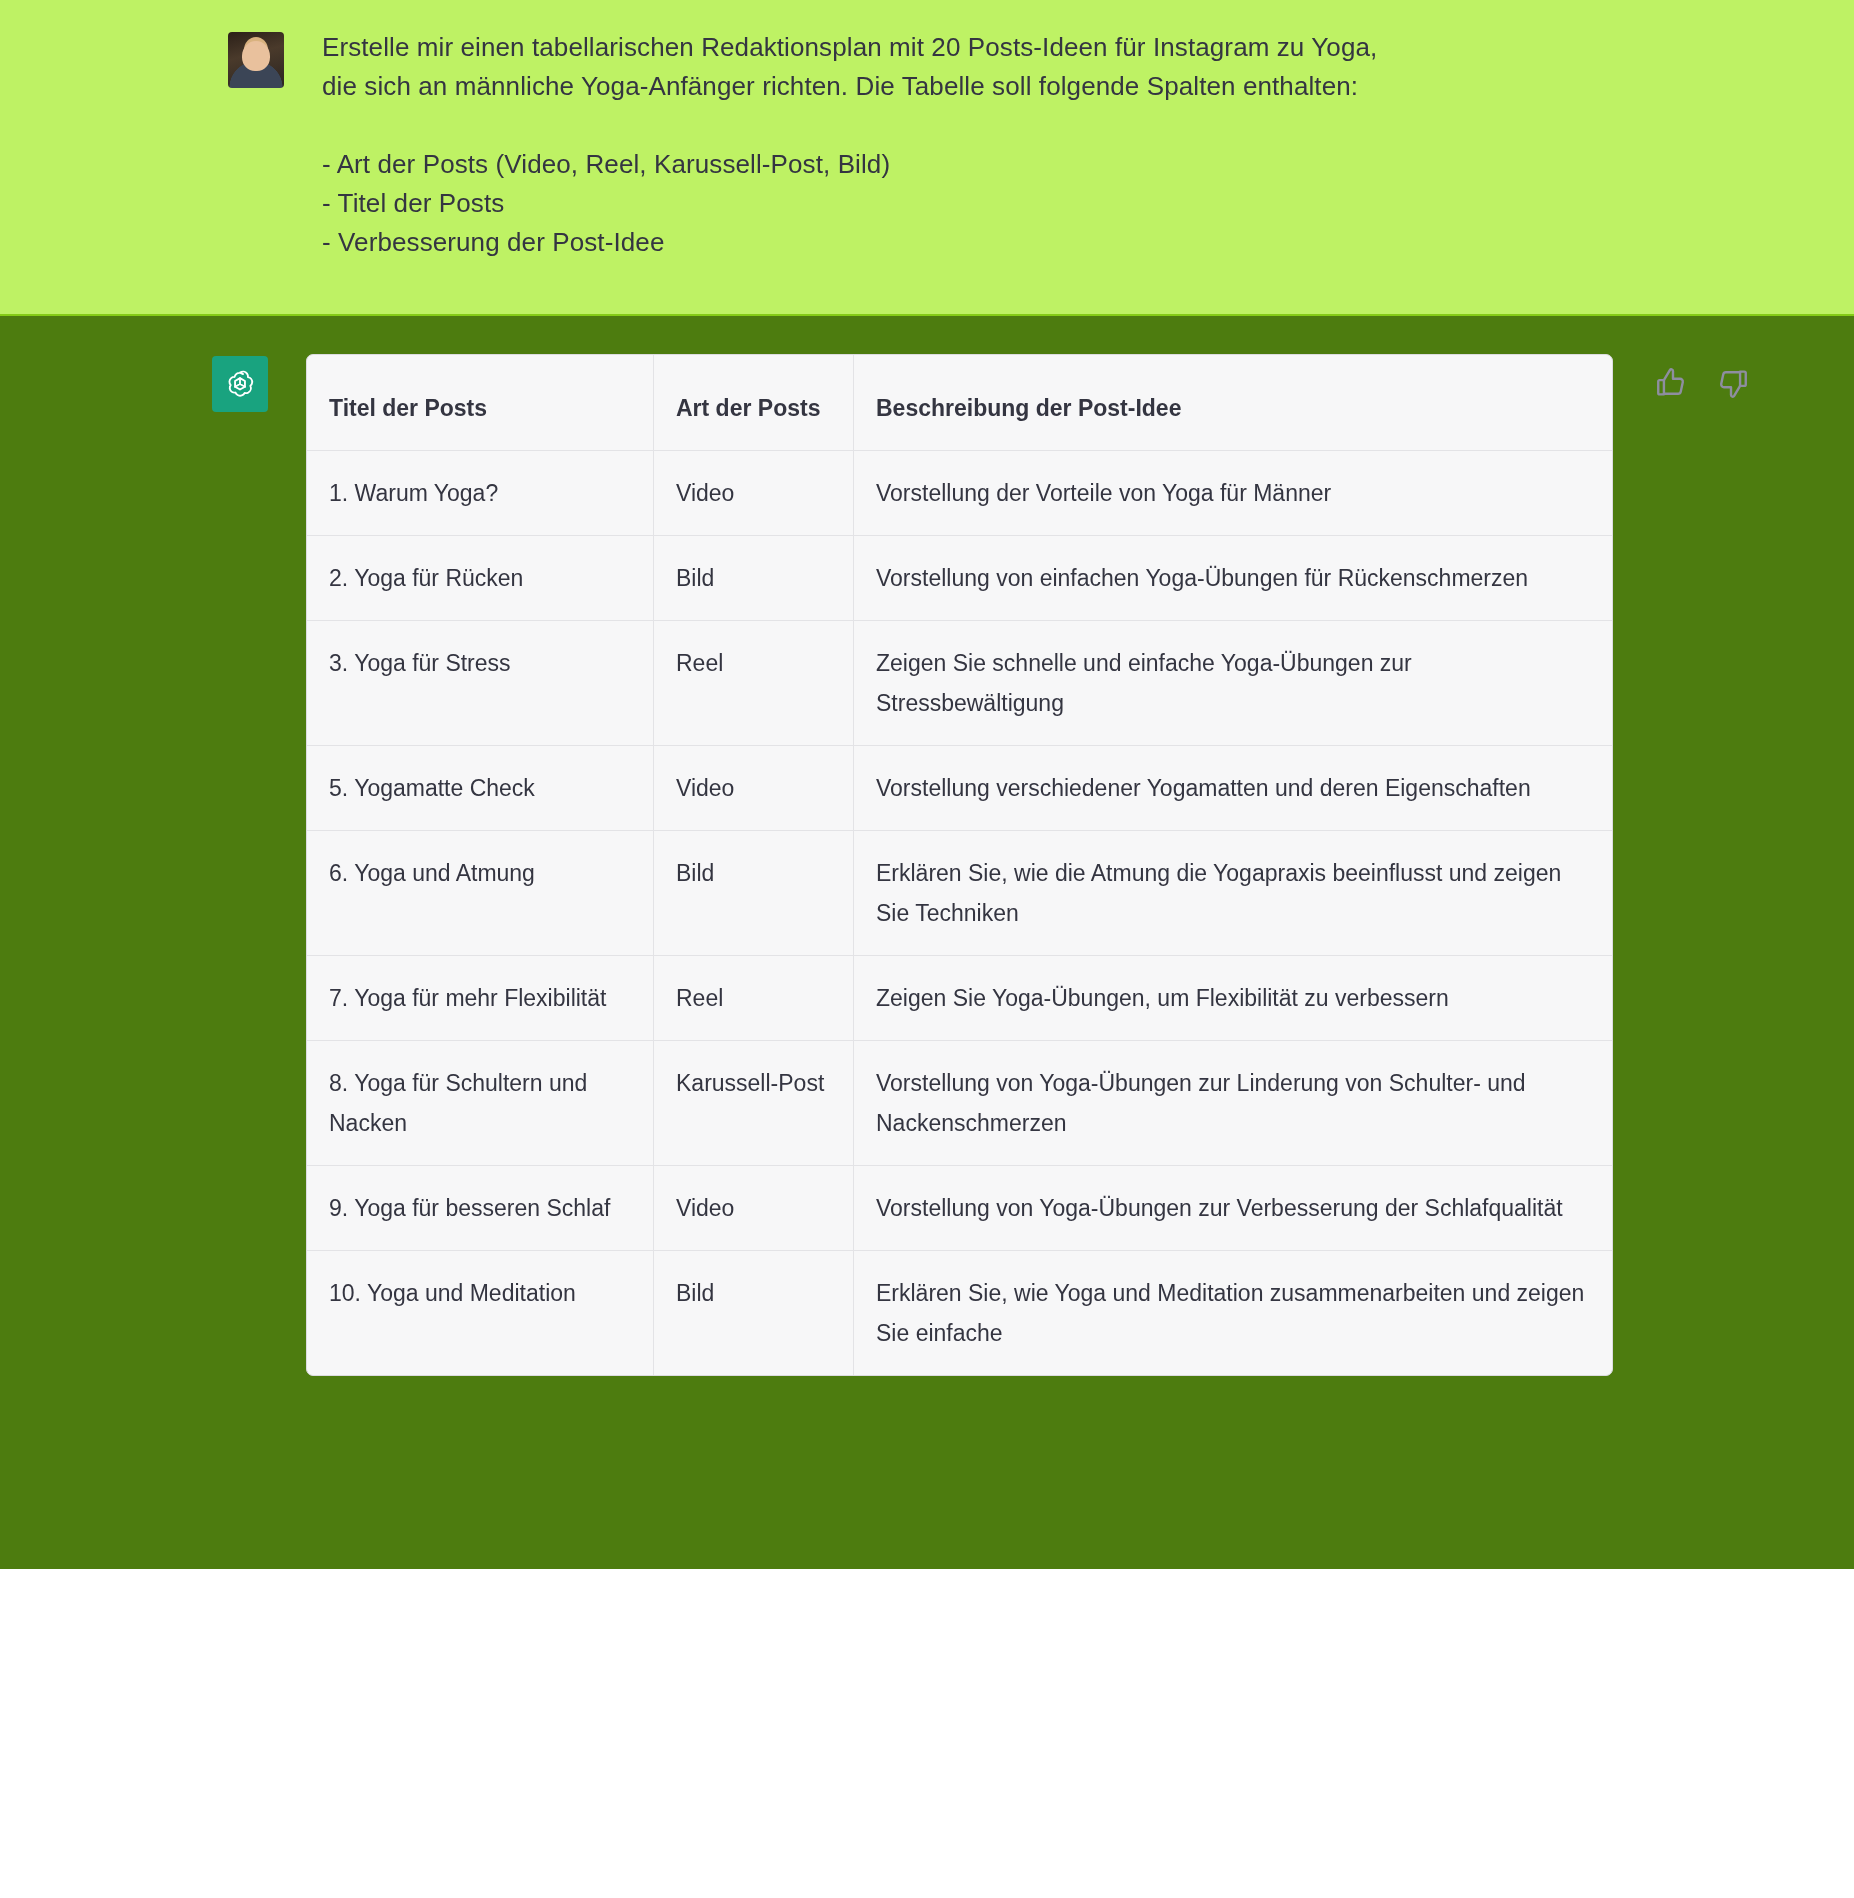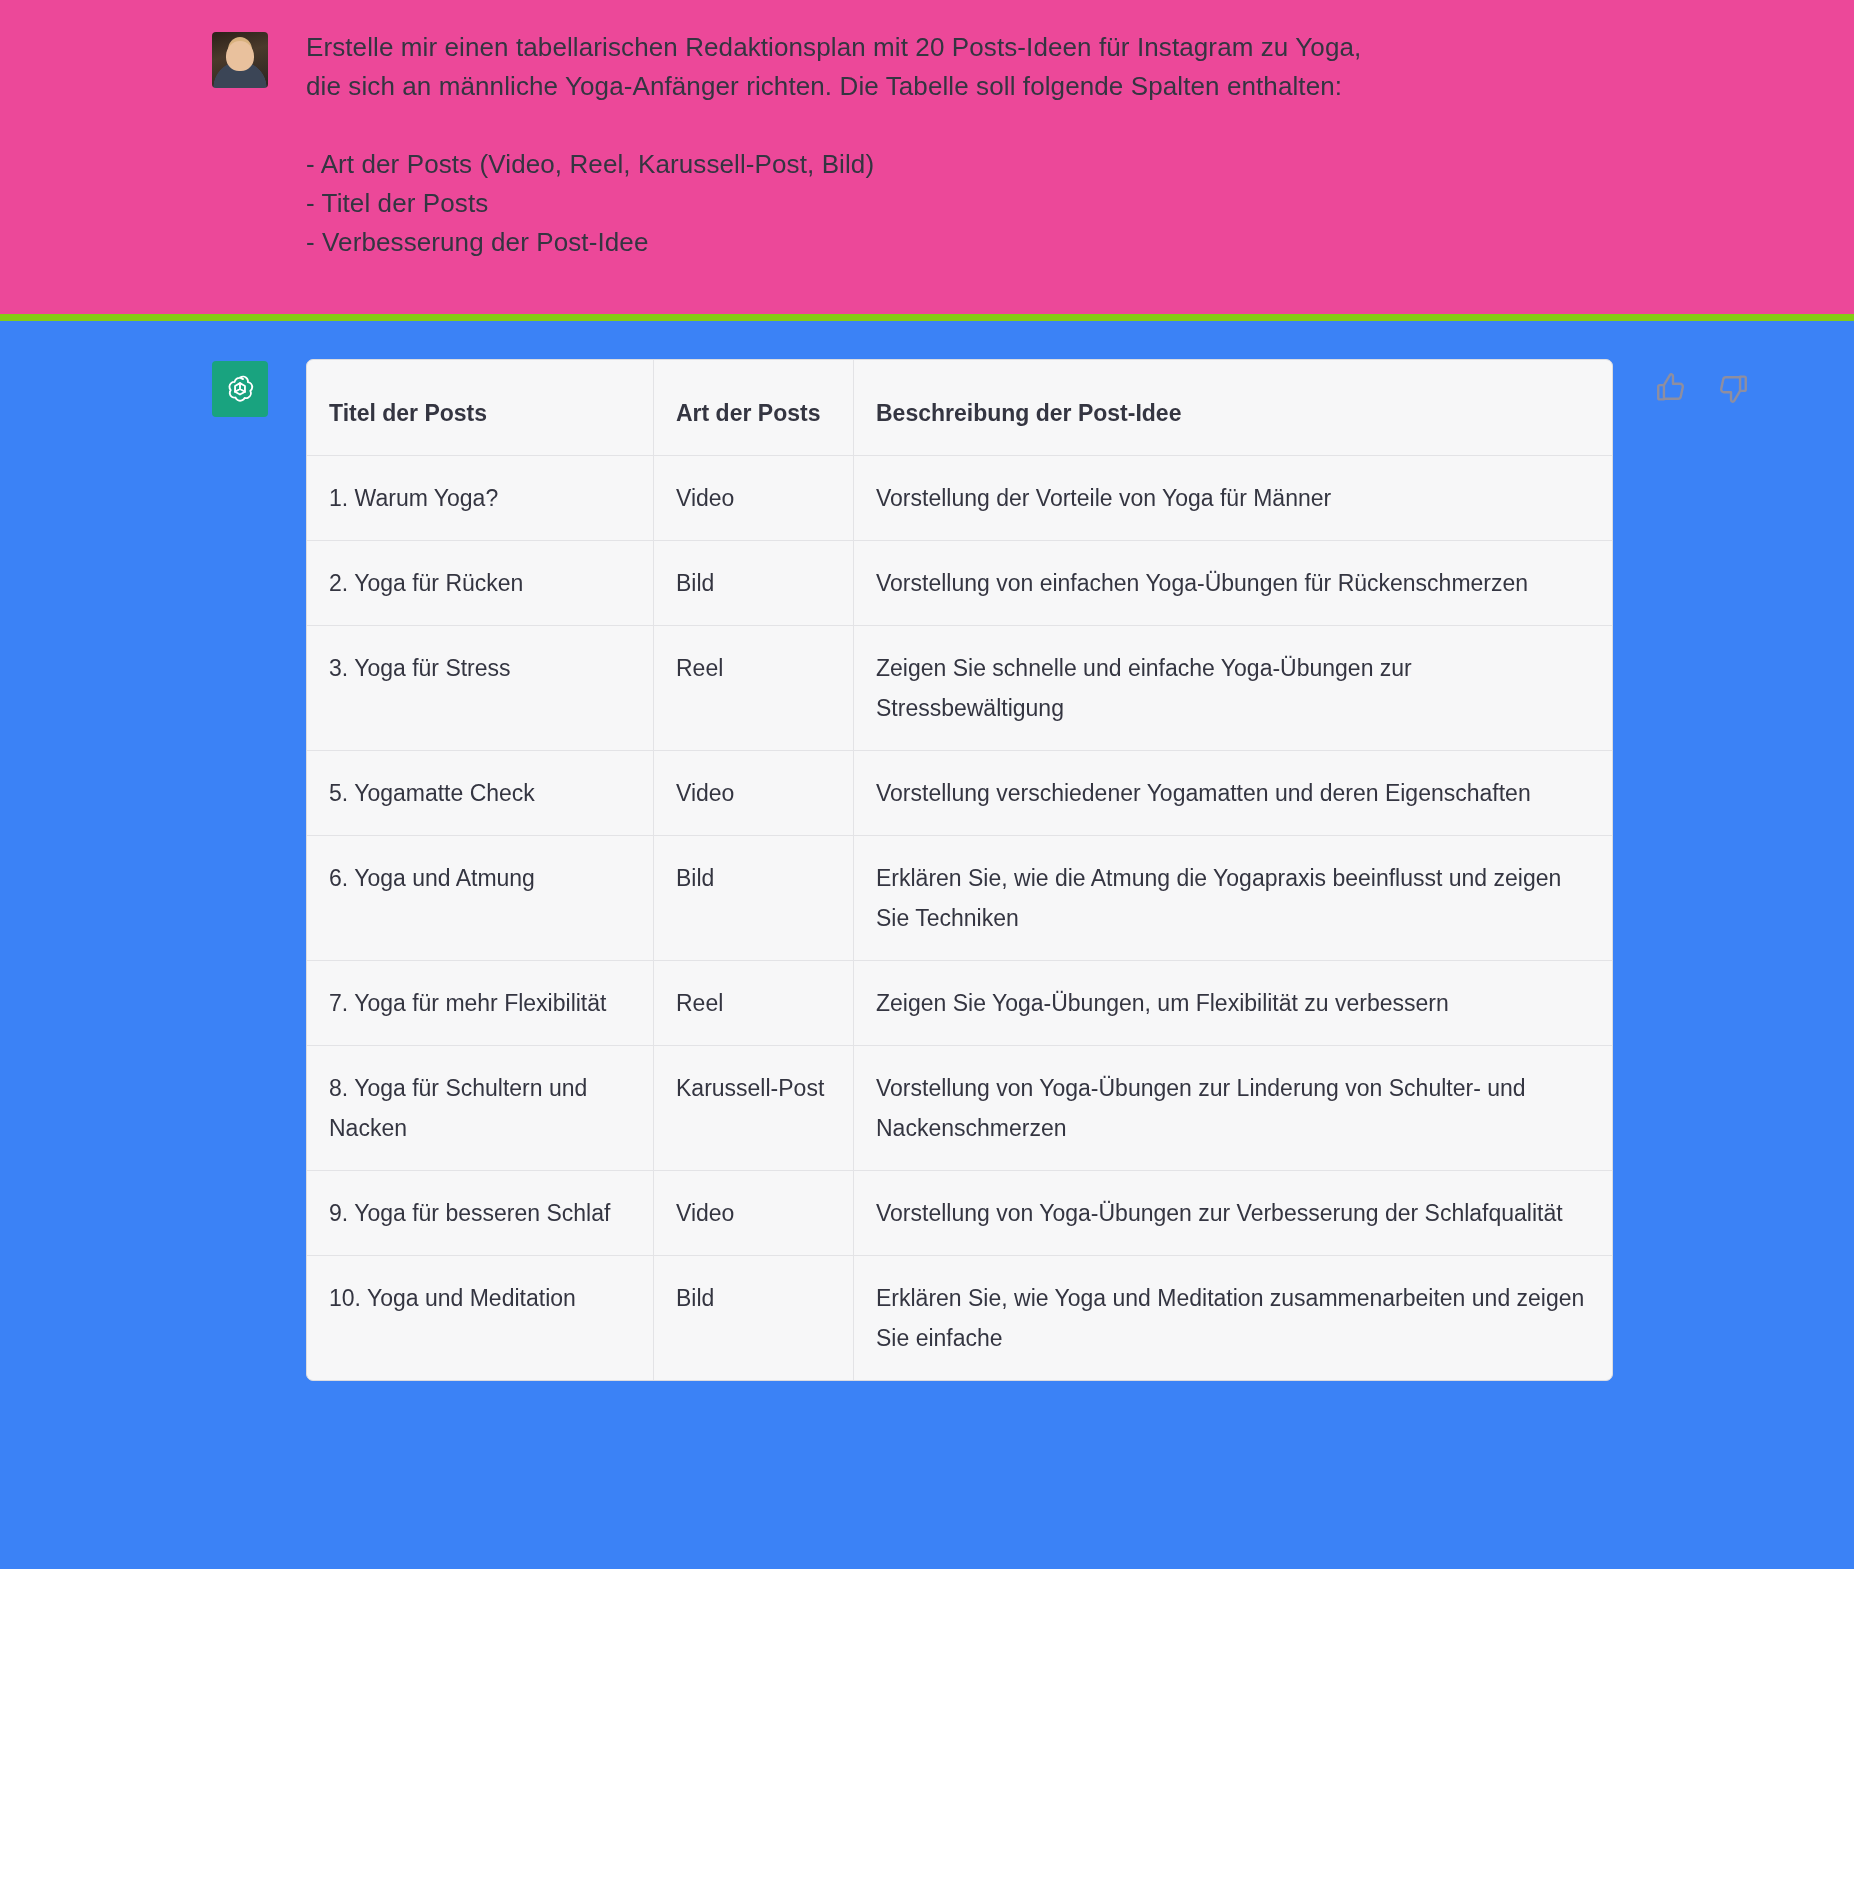--- a/index.html
+++ b/index.html
@@ -21,26 +21,26 @@
   .conversation {
     width: 1854px;
   }
 
   
   .msg {
     width: 100%;
     display: block;
   }
   .msg-user {
-    background: #ec4899;
-    padding: 28px 0 52px 0;
+    background: #bef264;
+    padding: 28px 0 52px 16px;
   }
   .msg-assistant {
-    background: #3b82f6;
-    border-top: 7px solid #84cc16;
+    background: #4d7c0f;
+    border-top: 2px solid #84cc16;
     padding: 36px 0 0 0;
     min-height: 1255px;
   }
 
   .msg-inner {
     display: flex;
     align-items: flex-start;
     padding-left: 212px;
     padding-right: 60px;
   }

